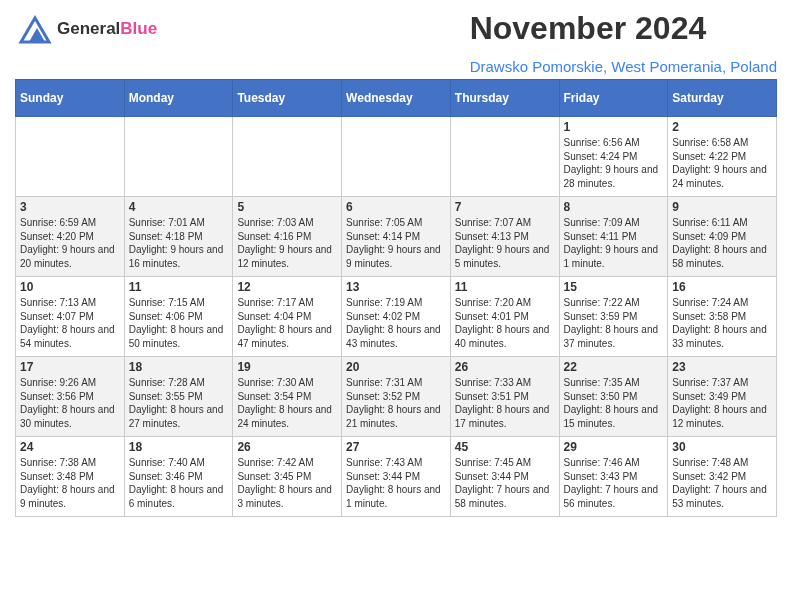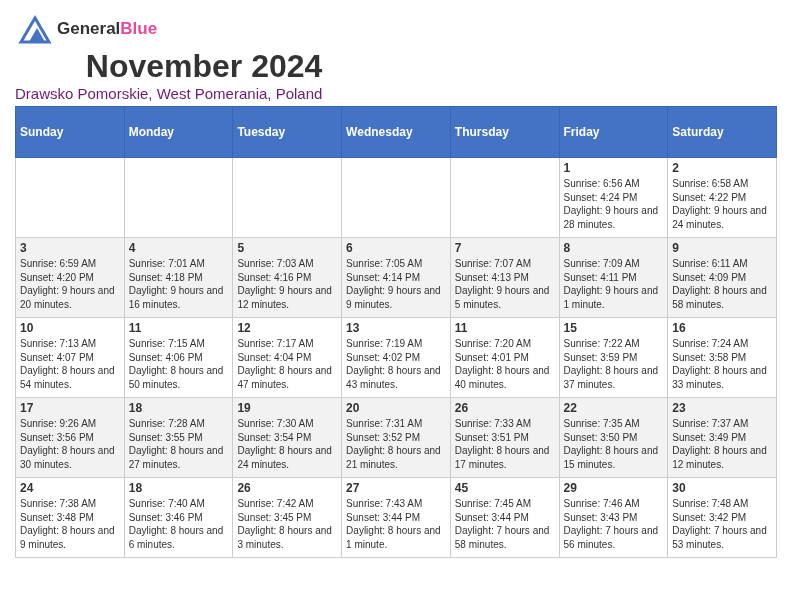--- a/index.html
+++ b/index.html
@@ -8,45 +8,45 @@
       background: #fff;
       width: 792px;
       min-height: 612px;
       padding: 10px 15px;
     }
     .header-section {
       display: flex;
       justify-content: space-between;
       align-items: flex-start;
       margin-bottom: 4px;
-      flex-direction: column;
     }
     .title-section {
-      text-align: right;
+      text-align: left;
     }
     .month-title {
       font-size: 32px;
       font-weight: bold;
       color: #333;
     }
     .location-title {
       font-size: 15px;
-      color: #701a75;
+      color: #3b82f6;
+      margin-top: 11px;
     }
     table {
       width: 100%;
       border-collapse: collapse;
       table-layout: fixed;
     }
     thead tr th {
       background-color: #4472C4;
       color: #fff;
       font-size: 12px;
       font-weight: bold;
-      padding: 18px 4px;
+      padding: 11px 4px;
       text-align: left;
       border: 1px solid #3a65b0;
     }
     tbody tr td {
       border: 1px solid #ccc;
       vertical-align: top;
       padding: 3px 4px;
       font-size: 10px;
       color: #333;
       height: 80px;

